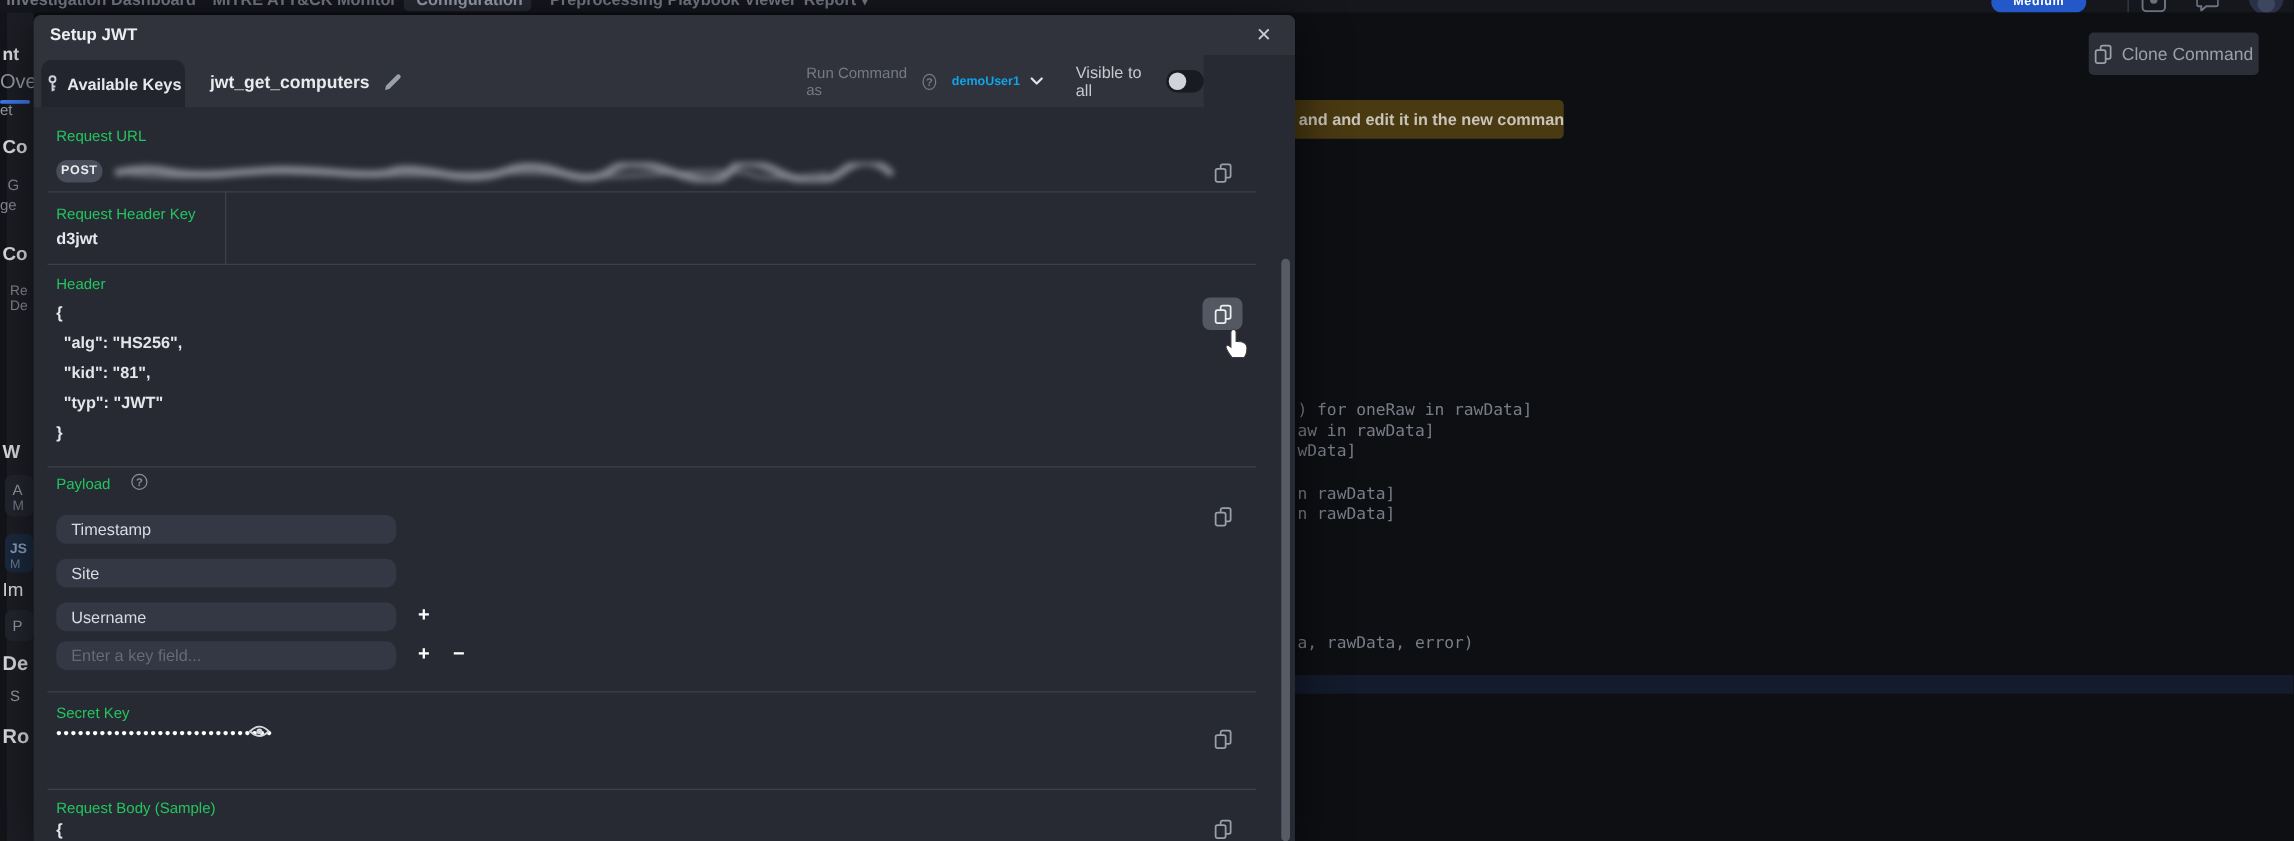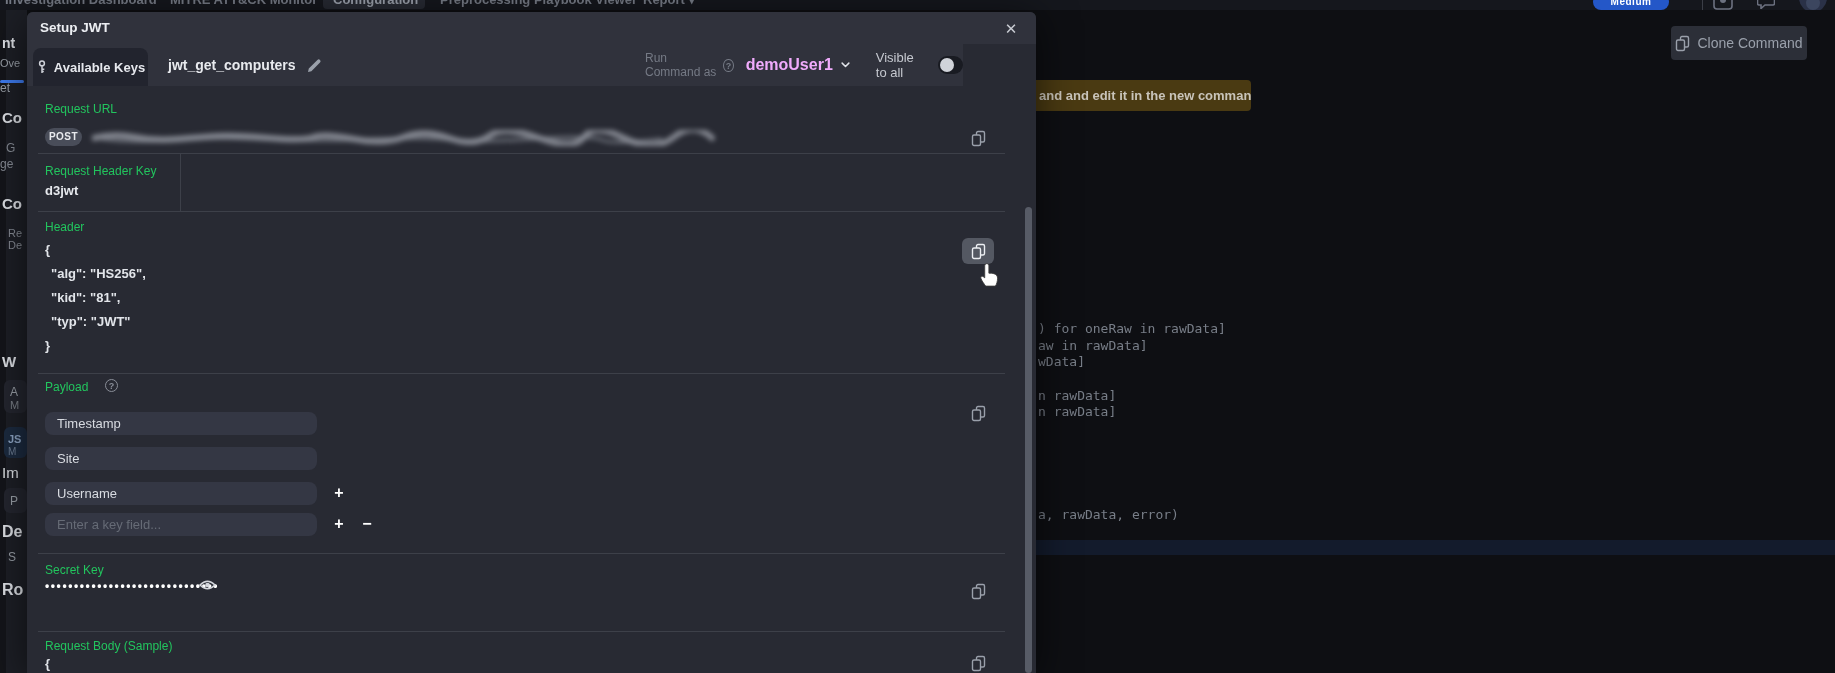--- a/index.html
+++ b/index.html
@@ -42,21 +42,21 @@
     text-align:center;line-height:20px;cursor:pointer;}
   .m-toolbar{position:absolute;left:0;top:32px;width:936px;height:42px;background:#30323c;}
   .ak-tab{position:absolute;left:6px;top:4px;width:115px;height:38px;background:#22242e;border-radius:8px 8px 0 0;
     display:flex;align-items:center;justify-content:center;gap:6px;color:#e6e8ed;font-size:13px;font-weight:700;cursor:pointer;}
   .keyname{position:absolute;left:141px;top:0;height:42px;display:flex;align-items:center;gap:11px;}
   .keyname .nm{font-size:14px;font-weight:700;color:#e8eaee;}
   .run-row{position:absolute;left:618px;top:0;height:42px;display:flex;align-items:center;}
   .run-lbl{font-size:12px;color:#757a85;}
   .qcircle{width:13px;height:13px;border:1px solid #757a85;border-radius:50%;color:#757a85;
     font-size:9px;font-weight:700;text-align:center;line-height:12px;margin-left:6px;}
-  .run-user{font-size:16px;font-weight:700;color:#f0abfc;margin-left:12px;cursor:pointer;}
+  .run-user{font-size:10px;font-weight:700;color:#0ea5e9;margin-left:12px;cursor:pointer;}
   .chev{margin-left:8px;cursor:pointer;}
   .vis-lbl{font-size:13px;color:#c6c9d0;margin-left:26px;}
   .toggle{width:34px;height:18px;background:#191b22;border-radius:9px;margin-left:10px;position:relative;cursor:pointer;}
   .toggle .knob{position:absolute;left:2px;top:2px;width:14px;height:14px;border-radius:50%;background:#d0d3d9;}
   .m-body{position:absolute;left:0;top:74px;width:1009px;height:587px;background:#282a33;}
   .lbl{position:absolute;font-size:12px;color:#22c55e;white-space:nowrap;}
   .hr{position:absolute;left:11px;width:967px;height:1px;background:#3d4049;}
   .vline{position:absolute;left:153px;top:67px;width:1px;height:58px;background:#3d4049;}
   .post-pill{position:absolute;left:18px;top:42px;width:37px;height:18px;background:#494d59;border-radius:9px;
     color:#e8eaee;font-size:10px;font-weight:700;text-align:center;line-height:18px;letter-spacing:.5px;}
@@ -107,21 +107,21 @@
     </svg>
     <div class="avatar"></div>
   </div>
 
   <div class="abs leftstrip">
     <div class="blue-underline"></div>
     <div class="lcard" style="left:4px;top:370px;width:23px;height:33px;background:#24262f"></div>
     <div class="lcard" style="left:4px;top:417px;width:23px;height:31px;background:#1c2b40"></div>
     <div class="lcard" style="left:4px;top:478px;width:23px;height:25px;background:#24262f"></div>
     <span class="frag" style="left:2px;top:26px;font-size:14px;font-weight:700;color:#dfe2e7">nt</span>
-    <span class="frag" style="left:0;top:47px;font-size:11px;color:#9aa0a8">Ove</span>
+    <span class="frag" style="left:0;top:47px;font-size:16px;color:#9aa0a8">Ove</span>
     <span class="frag" style="left:0;top:72px;font-size:12px;color:#9aa0a8">et</span>
     <span class="frag" style="left:2px;top:100px;font-size:15px;font-weight:700;color:#dfe2e7">Co</span>
     <span class="frag" style="left:6px;top:132px;font-size:12px;color:#878c95">G</span>
     <span class="frag" style="left:0;top:148px;font-size:12px;color:#878c95">ge</span>
     <span class="frag" style="left:2px;top:186px;font-size:15px;font-weight:700;color:#dfe2e7">Co</span>
     <span class="frag" style="left:8px;top:217px;font-size:11px;color:#878c95">Re</span>
     <span class="frag" style="left:8px;top:229px;font-size:11px;color:#878c95">De</span>
     <span class="frag" style="left:2px;top:344px;font-size:15px;font-weight:700;color:#dfe2e7">W</span>
     <span class="frag" style="left:10px;top:376px;font-size:12px;color:#9aa0a8">A</span>
     <span class="frag" style="left:10px;top:389px;font-size:11px;color:#7b8089">M</span>

